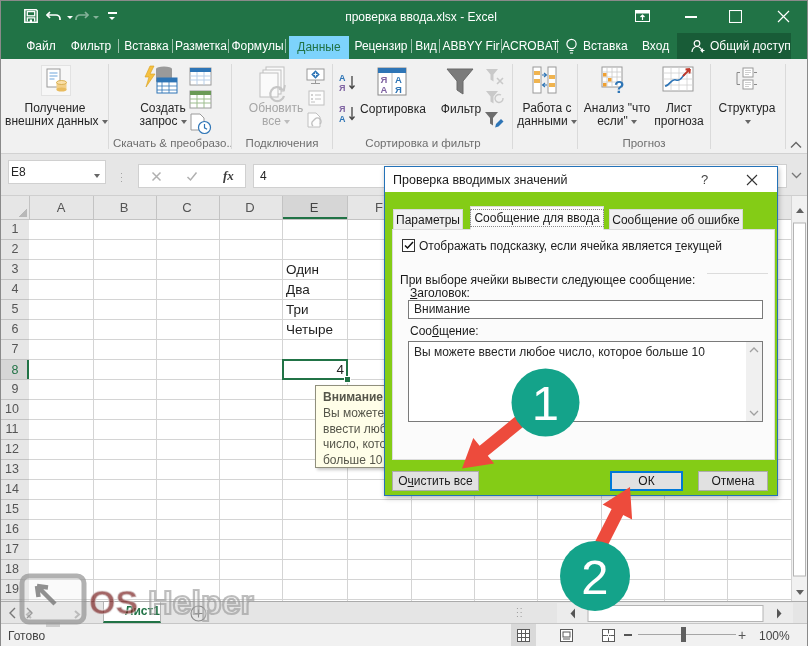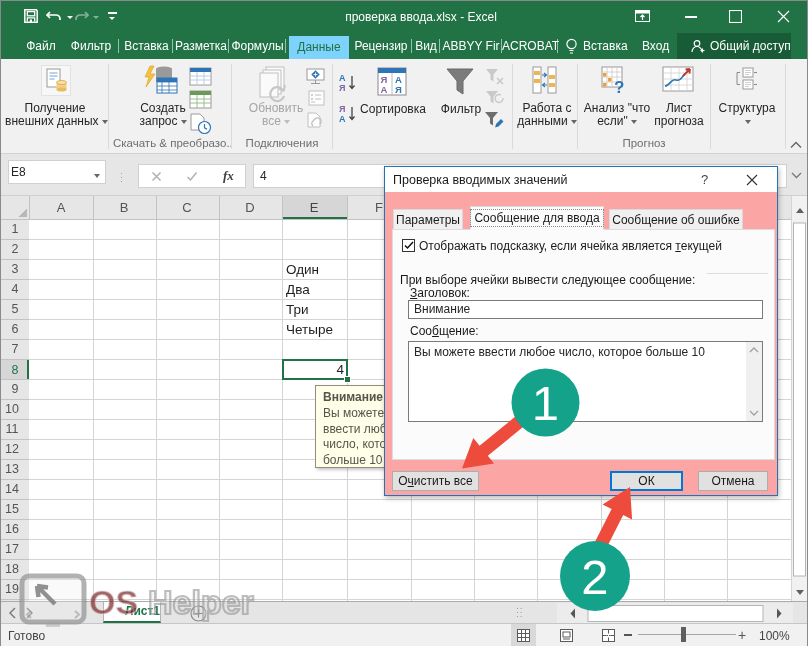--- a/index.html
+++ b/index.html
@@ -24,21 +24,21 @@
 .triw{display:inline-block;width:0;height:0;border-left:3px solid transparent;border-right:3px solid transparent;border-top:3.5px solid #fff;}
 
 #fbar{position:absolute;left:0;top:153px;width:808px;height:42px;background:#e6e6e6;border-bottom:1px solid #cfcfcf;}
 .fbox{position:absolute;background:#fff;border:1px solid #d0d0d0;}
 
 #grid{position:absolute;left:0;top:195px;width:808px;height:405px;background:#fff;}
 
 #sheetstrip{position:absolute;left:0;top:600px;width:808px;height:22px;background:#e5e5e5;border-top:1px solid #ababab;}
 #statusbar{position:absolute;left:0;top:622px;width:808px;height:24px;background:#f1f1f1;border-top:1px solid #c6c6c6;font-size:12px;color:#444;}
 
-#dialog{position:absolute;left:383px;top:165px;width:394px;height:330px;background:#fca5a5;border:1px solid #2472b8;box-shadow:1px 2px 5px rgba(0,0,0,0.28);}
+#dialog{position:absolute;left:383px;top:165px;width:394px;height:330px;background:#84cc16;border:1px solid #2472b8;box-shadow:1px 2px 5px rgba(0,0,0,0.28);}
 .dtab{position:absolute;background:#f0f0f0;border:1px solid #d9d9d9;font-size:12px;color:#1a1a1a;text-align:center;}
 .dlabel{position:absolute;font-size:12px;color:#1a1a1a;white-space:nowrap;}
 .dbtn{position:absolute;background:#e1e1e1;border:1px solid #adadad;font-size:12px;color:#1a1a1a;text-align:center;}
 
 #tooltip{position:absolute;left:314px;top:384px;width:112px;height:83px;background:#fffee8;border:1px solid #908f7d;box-shadow:2px 2px 3px rgba(0,0,0,0.22);font-size:12px;color:#55554a;overflow:hidden;}
 
 #overlay{position:absolute;left:0;top:0;width:808px;height:646px;pointer-events:none;}
 .wm{position:absolute;font-weight:bold;font-size:34px;letter-spacing:0px;white-space:nowrap;}
 </style>
 </head>
@@ -113,20 +113,21 @@
 <div id="ribbon">
   <div class="gsep" style="left:107px"></div>
   <div class="gsep" style="left:230px"></div>
   <div class="gsep" style="left:331px"></div>
   <div class="gsep" style="left:511px"></div>
   <div class="gsep" style="left:576px"></div>
   <div class="gsep" style="left:709px"></div>
   <div class="gsep" style="left:784px"></div>
   <div class="glabel" style="left:112px;width:118px">Скачать &amp; преобразо...</div>
   <div class="glabel" style="left:232px;width:98px">Подключения</div>
+  <div class="glabel" style="left:338px;width:168px">Сортировка и фильтр</div>
   <div class="glabel" style="left:598px;width:90px">Прогноз</div>
   <svg class="abs" style="left:789px;top:82px" width="12" height="8" viewBox="0 0 12 8">
         <path d="M1 6.5 L6 1.5 L11 6.5" fill="none" stroke="#666" stroke-width="1.4"></path>
       </svg>
 
   <div class="abs" style="left:40px;top:6px;width:30px;height:31px;border:1px solid #e2e2e2;background:#f7f7f7"></div>
   <svg class="abs" style="left:45px;top:9px" width="22" height="25" viewBox="0 0 22 25">
     <rect x="1" y="1" width="13" height="18" fill="#fff" stroke="#9a9a9a"></rect>
     <path d="M3.5 5h8M3.5 8h8M3.5 11h5" stroke="#9fc3e7" stroke-width="1.4"></path>
     <ellipse cx="15.5" cy="14.5" rx="5" ry="2" fill="#f2cf88"></ellipse>

